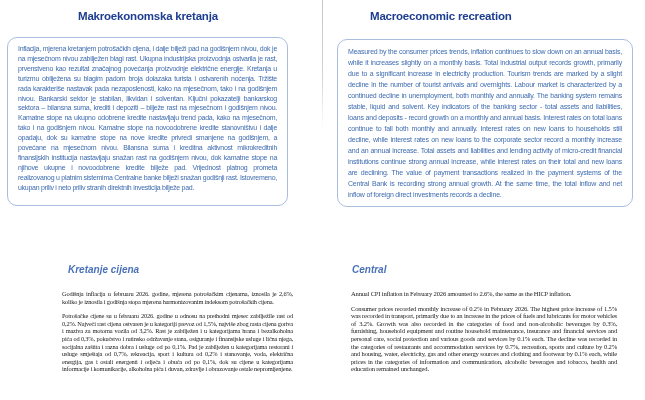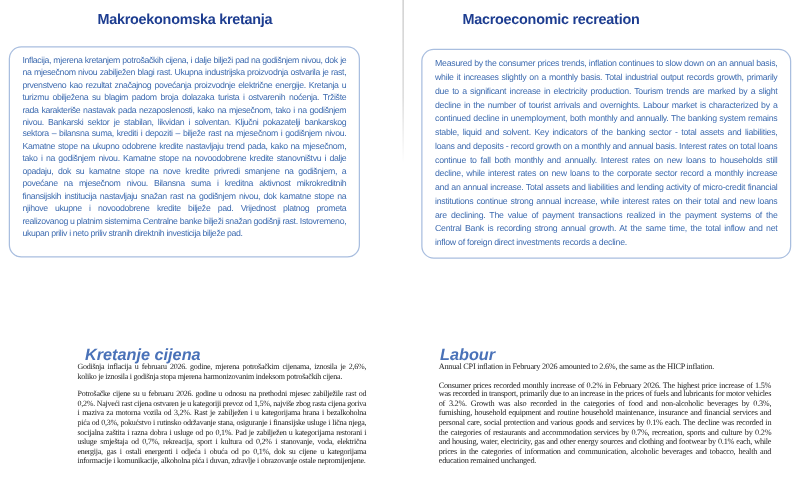--- a/index.html
+++ b/index.html
@@ -24,22 +24,22 @@
   }
   #box-left {
     left:7px; top:37px; width:259px; min-height:155px;
     font-size:7px; line-height:9.9px; letter-spacing:-0.28px;
   }
   #box-right {
     left:337px; top:39px; width:274px; min-height:143px;
     font-size:7px; line-height:11px; letter-spacing:-0.2px;
   }
   .section-heading {
-    position:absolute; top:276px; font-style:italic; font-weight:bold;
-    font-size:13px; color:#4a72b8; white-space:nowrap;
+    position:absolute; top:264px; font-style:italic; font-weight:bold;
+    font-size:10px; color:#4a72b8; white-space:nowrap;
   }
   #heading-left  { left:68px; }
   #heading-right { left:352px; }
   .body-col {
     position:absolute; top:290px;
     font-family:"Liberation Serif", serif; color:#1c1c1c;
     text-align:justify; letter-spacing:-0.2px;
   }
   #body-left  { left:62px;  width:231px; font-size:6.4px; line-height:7.6px; }
   #body-right { left:351px; width:266px; font-size:6.6px; line-height:7.6px; }
@@ -58,18 +58,18 @@
 
 <div class="body-col" id="body-left">
   <p>Godišnja inflacija u februaru 2026. godine, mjerena potrošačkim cijenama, iznosila je 2,6%, koliko je iznosila i godišnja stopa mjerena harmonizovanim indeksom potrošačkih cijena.</p>
   <p>Potrošačke cijene su u februaru 2026. godine u odnosu na prethodni mjesec zabilježile rast od 0,2%. Najveći rast cijena ostvaren je u kategoriji prevoz od 1,5%, najviše zbog rasta cijena goriva i maziva za motorna vozila od 3,2%. Rast je zabilježen i u kategorijama hrana i bezalkoholna pića od 0,3%, pokućstvo i rutinsko održavanje stana, osiguranje i finansijske usluge i lična njega, socijalna zaštita i razna dobra i usluge od po 0,1%. Pad je zabilježen u kategorijama restorani i usluge smještaja od 0,7%, rekreacija, sport i kultura od 0,2% i stanovanje, voda, električna energija, gas i ostali energenti i odjeća i obuća od po 0,1%, dok su cijene u kategorijama informacije i komunikacije, alkoholna pića i duvan, zdravlje i obrazovanje ostale nepromijenjene.</p>
 </div>
 
 <div class="page-title" id="title-right">Macroeconomic recreation</div>
 
 <div class="summary-box" id="box-right">Measured by the consumer prices trends, inflation continues to slow down on an annual basis, while it increases slightly on a monthly basis. Total industrial output records growth, primarily due to a significant increase in electricity production. Tourism trends are marked by a slight decline in the number of tourist arrivals and overnights. Labour market is characterized by a continued decline in unemployment, both monthly and annually. The banking system remains stable, liquid and solvent. Key indicators of the banking sector - total assets and liabilities, loans and deposits - record growth on a monthly and annual basis. Interest rates on total loans continue to fall both monthly and annually. Interest rates on new loans to households still decline, while interest rates on new loans to the corporate sector record a monthly increase and an annual increase. Total assets and liabilities and lending activity of micro-credit financial institutions continue strong annual increase, while interest rates on their total and new loans are declining. The value of payment transactions realized in the payment systems of the Central Bank is recording strong annual growth. At the same time, the total inflow and net inflow of foreign direct investments records a decline.</div>
 
-<div class="section-heading" id="heading-right">Labour</div>
+<div class="section-heading" id="heading-right">Central</div>
 
 <div class="body-col" id="body-right">
   <p>Annual CPI inflation in February 2026 amounted to 2.6%, the same as the HICP inflation.</p>
   <p>Consumer prices recorded monthly increase of 0.2% in February 2026. The highest price increase of 1.5% was recorded in transport, primarily due to an increase in the prices of fuels and lubricants for motor vehicles of 3.2%. Growth was also recorded in the categories of food and non-alcoholic beverages by 0.3%, furnishing, household equipment and routine household maintenance, insurance and financial services and personal care, social protection and various goods and services by 0.1% each. The decline was recorded in the categories of restaurants and accommodation services by 0.7%, recreation, sports and culture by 0.2% and housing, water, electricity, gas and other energy sources and clothing and footwear by 0.1% each, while prices in the categories of information and communication, alcoholic beverages and tobacco, health and education remained unchanged.</p>
 </div>
 
 </body></html>

